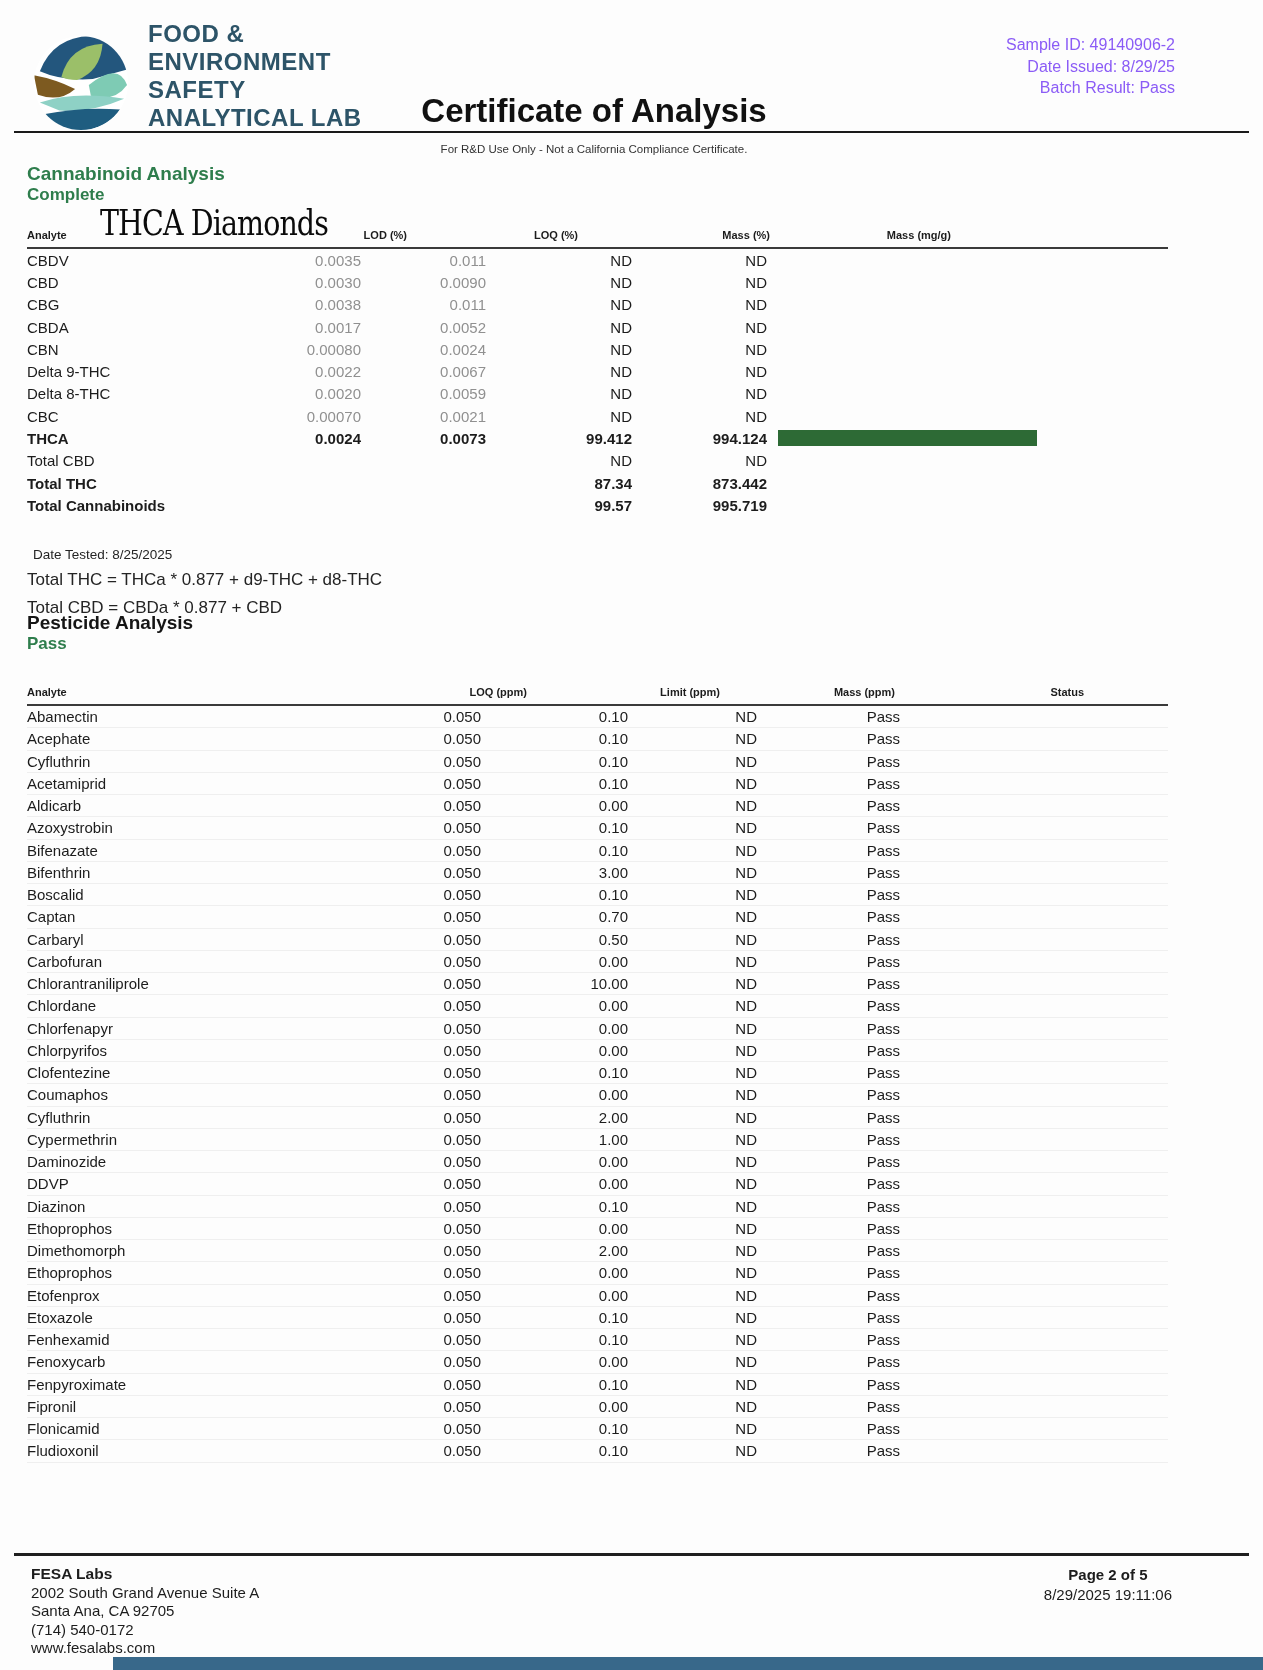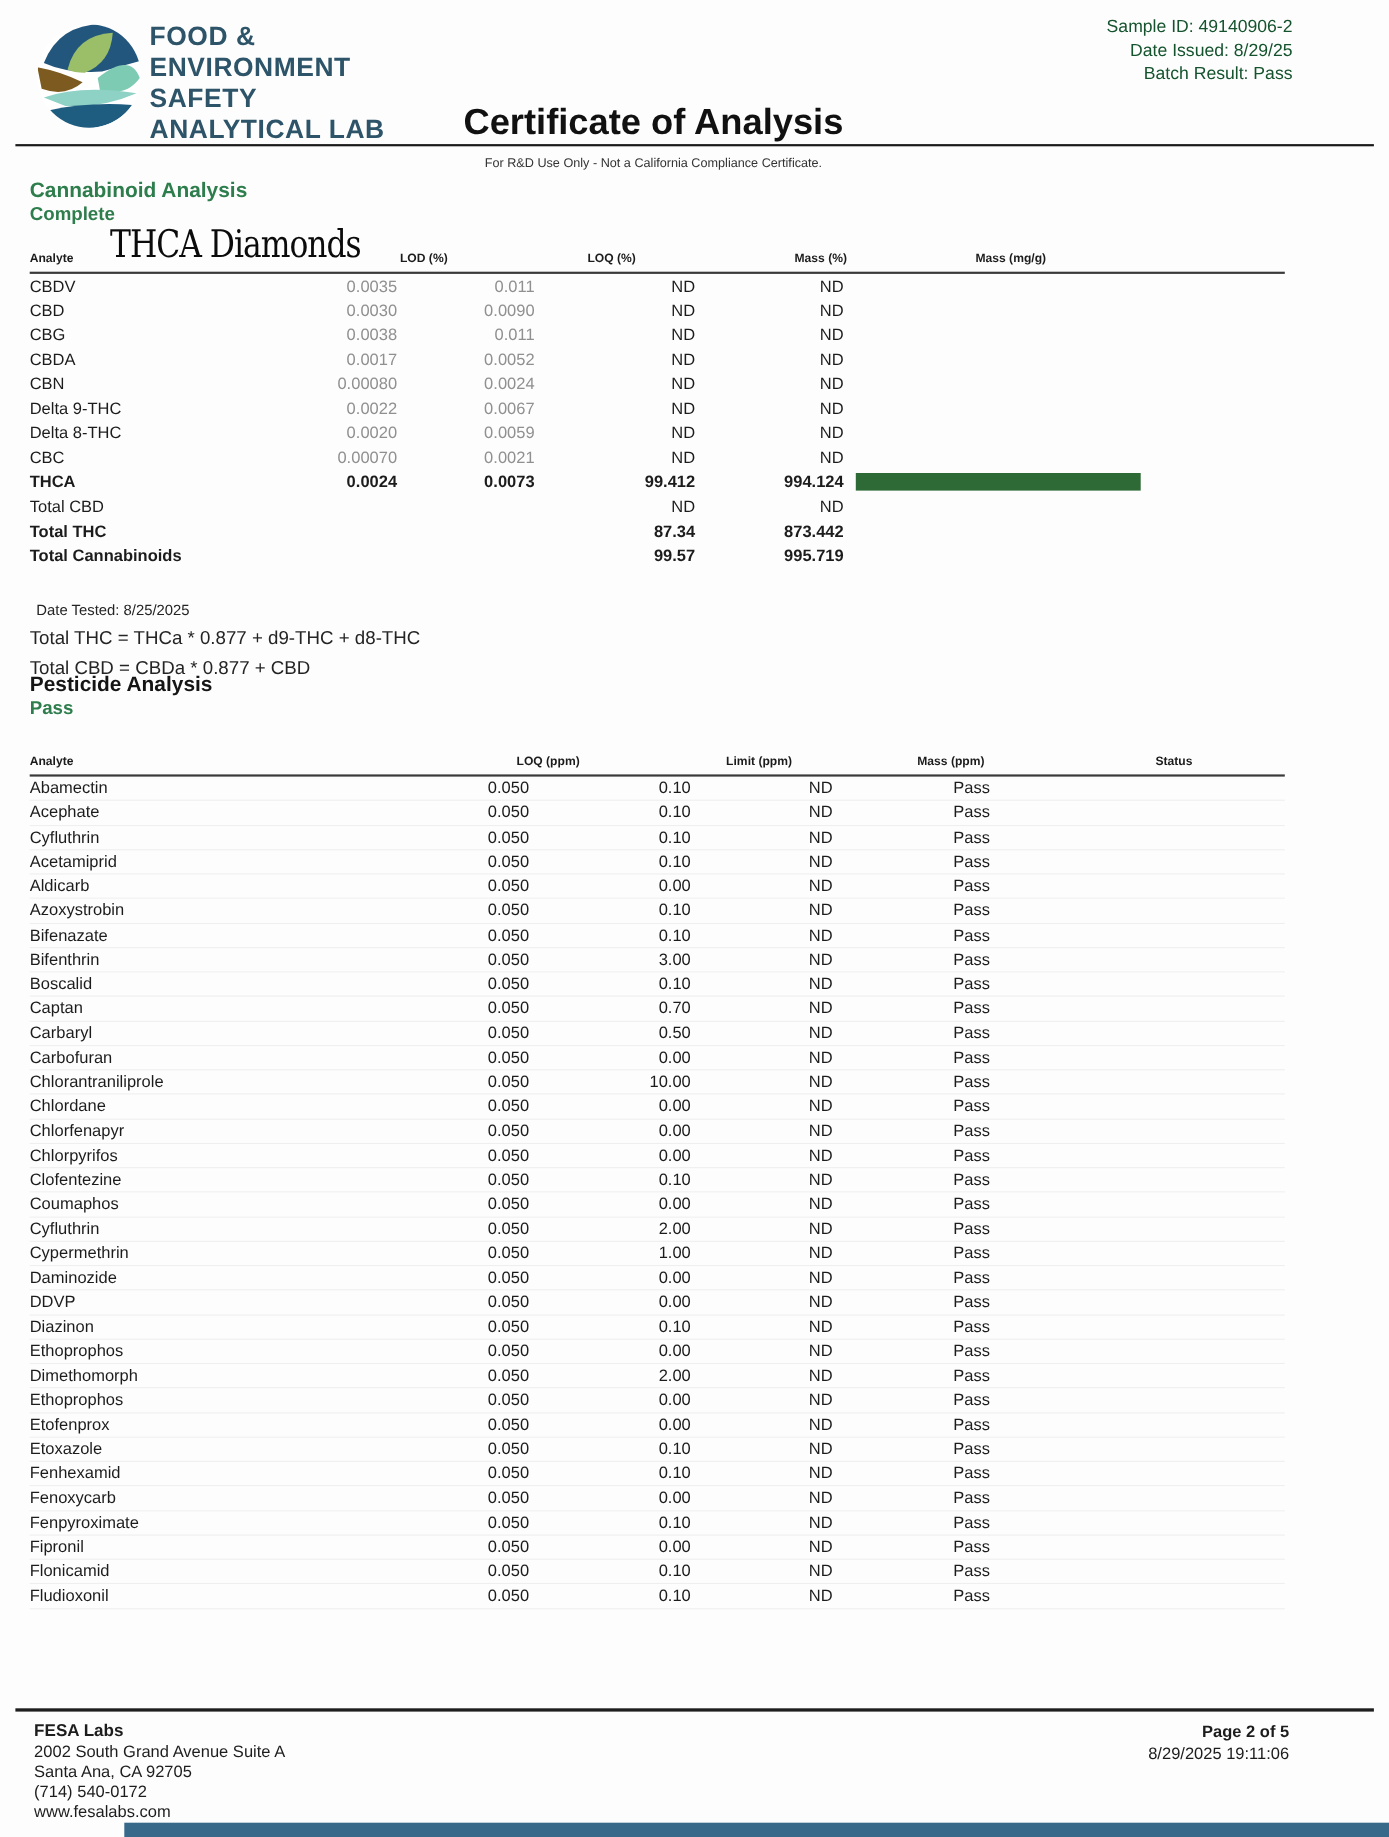--- a/index.html
+++ b/index.html
@@ -3,24 +3,24 @@
 <meta charset="utf-8">
 <style>
   * { margin:0; padding:0; box-sizing:border-box; }
   html,body { background:#e8e8e8; }
   .page {
     position:relative; width:1263px; height:1670px; margin:0 auto;
     background:#fdfdfd; overflow:hidden;
     font-family:"Liberation Sans", sans-serif; color:#1c1c1c;
   }
   
-  .logo-wrap { position:absolute; left:30px; top:20px; display:flex; align-items:flex-start; gap:4px; }
+  .logo-wrap { position:absolute; left:30px; top:20px; display:flex; align-items:flex-end; gap:16px; }
   .logo-mark { width:102px; height:98px; }
   .logo-text { font-size:24px; font-weight:bold; color:#2d5468; line-height:28px; letter-spacing:.5px; }
-  .sample-info { position:absolute; right:88px; top:14px; text-align:right; font-size:16px; line-height:21.5px; color:#14532d; }
+  .sample-info { position:absolute; right:88px; top:34px; text-align:right; font-size:16px; line-height:21.5px; color:#8b5cf6; }
   .coa-title { position:absolute; left:594px; top:92px; transform:translateX(-50%); font-size:33px; font-weight:bold; white-space:nowrap; color:#111; }
   .header-rule { position:absolute; top:131px; left:14px; right:14px; height:2px; background:#1a1a1a; }
   .rd-note { position:absolute; top:143px; left:0; width:1188px; text-align:center; font-size:11.5px; color:#333; }
 
   
   .section { position:absolute; left:27px; width:1141px; }
   .sec-canna { top:163px; }
   .sec-pest  { top:612px; }
   .sec-head { display:flex; justify-content:space-between; align-items:baseline;flex-direction:column; }
   .sec-title { font-size:19px; font-weight:bold; }
@@ -55,21 +55,21 @@
 
   .notes { margin-top:30px; color:#242424; }
   .note-date { font-size:13.5px; margin-left:6px; }
   .note-formula { font-size:17px; margin-top:8px; }
 
   
   .footer-rule { position:absolute; top:1553px; left:14px; right:14px; height:3px; background:#1f1f1f; }
   .footer-left { position:absolute; left:31px; top:1565px; font-size:15px; line-height:18.5px; color:#1d1d1d; }
   .footer-left .lab-name { font-weight:bold; font-size:15.5px; margin-bottom:0; }
   .footer-right { position:absolute; right:91px; top:1565px; text-align:right; font-size:15px; line-height:20px; }
-  .footer-right .page-num { font-weight:bold; }
+  .footer-right .page-num { font-weight:bold;text-align:center; }
   .bottom-bar { position:absolute; left:113px; right:0; bottom:0; height:13px; background:#38688a; }
 </style>
 </head>
 <body>
 
 <div class="page">
 
   <div class="logo-wrap">
     <svg class="logo-mark" viewBox="0 0 100 100">
       <defs>

